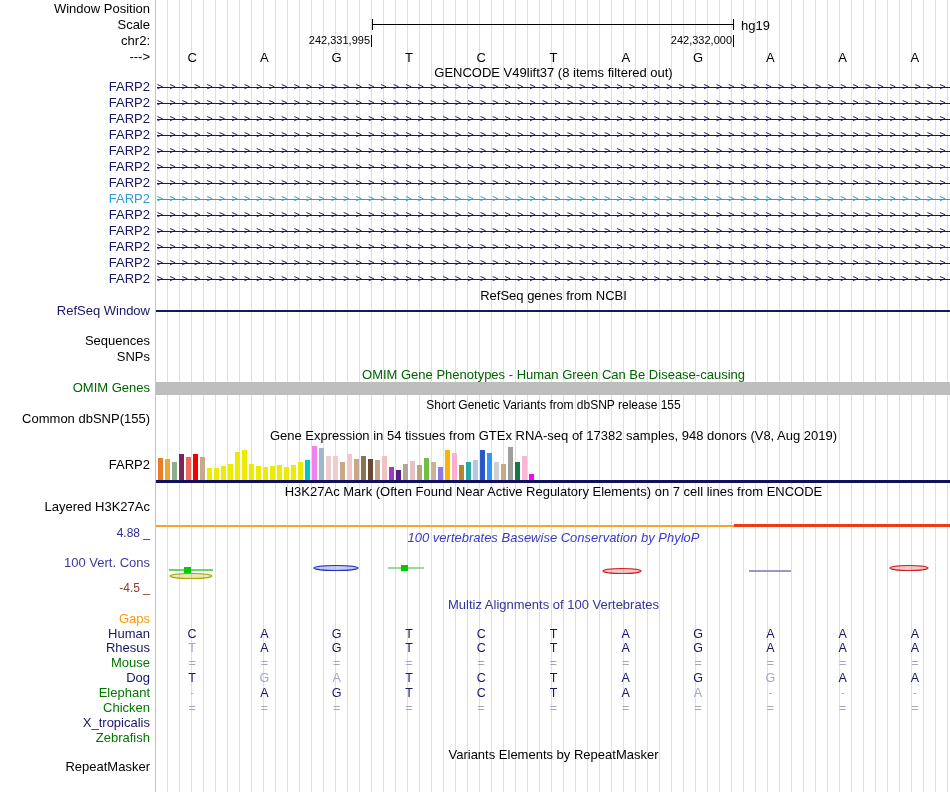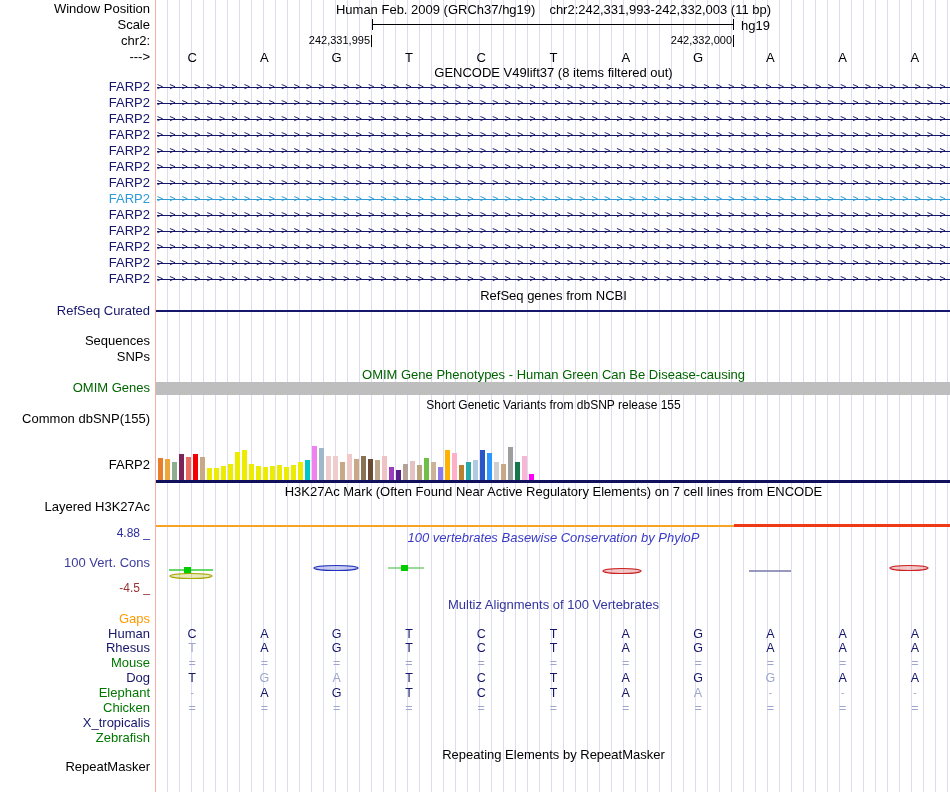--- a/index.html
+++ b/index.html
@@ -70,21 +70,21 @@
 </head>
 <body>
 
 <div id="root">
 
   <div id="label-col">
     <div class="side-label" style="top:2px">Window Position</div>
     <div class="side-label" style="top:18px">Scale</div>
     <div class="side-label" style="top:34px">chr2:</div>
     <div class="side-label" style="top:50px">---&gt;</div>
-    <div class="side-label" style="top:304px;color:#16166B">RefSeq Curated</div>
+    <div class="side-label" style="top:304px;color:#16166B">RefSeq Window</div>
     <div class="side-label" style="top:334px">Sequences</div>
     <div class="side-label" style="top:350px">SNPs</div>
     <div class="side-label" style="top:381px;color:#006400">OMIM Genes</div>
     <div class="side-label" style="top:412px">Common dbSNP(155)</div>
     <div class="side-label" style="top:458px">FARP2</div>
     <div class="side-label" style="top:500px">Layered H3K27Ac</div>
     <div class="side-label" style="top:526px;color:#2B2B9E;font-size:12px">4.88 _</div>
     <div class="side-label" style="top:556px;color:#3B3B9E">100 Vert. Cons</div>
     <div class="side-label" style="top:581px;color:#993333;font-size:12px">-4.5 _</div>
     <div class="side-label" style="top:612px;color:#FF9900">Gaps</div>
@@ -106,23 +106,20 @@
       <div class="side-label" style="top: 641px; color: rgb(22, 22, 107);">Rhesus</div>
       <div class="side-label" style="top: 656px; color: rgb(0, 119, 0);">Mouse</div>
       <div class="side-label" style="top: 671px; color: rgb(22, 22, 107);">Dog</div>
       <div class="side-label" style="top: 686px; color: rgb(0, 119, 0);">Elephant</div>
       <div class="side-label" style="top: 701px; color: rgb(0, 119, 0);">Chicken</div>
       <div class="side-label" style="top: 716px; color: rgb(22, 22, 107);">X_tropicalis</div>
       <div class="side-label" style="top: 731px; color: rgb(0, 119, 0);">Zebrafish</div>
     </div>
 
   <div id="track-area">
-    <div class="hdr">
-      <span>Human Feb. 2009 (GRCh37/hg19)</span><span>chr2:242,331,993-242,332,003 (11 bp)</span>
-    </div>
     <div class="scale-line"></div>
     <div class="scale-genome">hg19</div>
     <div class="coord coord1">242,331,995</div>
     <div class="coord coord2">242,332,000</div>
     <div class="tick tick1"></div>
     <div class="tick tick2"></div>
     <div id="base-row">
         <span class="base-letter" style="left: 36.1364px;">C</span>
         <span class="base-letter" style="left: 108.409px;">A</span>
         <span class="base-letter" style="left: 180.682px;">G</span>
@@ -194,20 +191,21 @@
 
     <div class="ttl t-refseq">RefSeq genes from NCBI</div>
     <div class="hline refseq-line"></div>
 
 
     <div class="ttl t-omim" style="color:#006400">OMIM Gene Phenotypes - Human Green Can Be Disease-causing</div>
     <div class="omim-bar"></div>
 
     <div class="ttl t-dbsnp">Short Genetic Variants from dbSNP release 155</div>
 
+    <div class="ttl t-gtex">Gene Expression in 54 tissues from GTEx RNA-seq of 17382 samples, 948 donors (V8, Aug 2019)</div>
     <div id="gtex-bars">
         <div class="gtex-bar" style="height: 22px; background: rgb(232, 126, 43);"></div>
         <div class="gtex-bar" style="height: 21px; background: rgb(237, 166, 60);"></div>
         <div class="gtex-bar" style="height: 18px; background: rgb(143, 174, 143);"></div>
         <div class="gtex-bar" style="height: 26px; background: rgb(124, 37, 88);"></div>
         <div class="gtex-bar" style="height: 23px; background: rgb(237, 106, 94);"></div>
         <div class="gtex-bar" style="height: 26px; background: rgb(244, 0, 0);"></div>
         <div class="gtex-bar" style="height: 23px; background: rgb(201, 168, 135);"></div>
         <div class="gtex-bar" style="height: 12px; background: rgb(236, 236, 0);"></div>
         <div class="gtex-bar" style="height: 12px; background: rgb(236, 236, 0);"></div>
@@ -339,16 +337,16 @@
         <span class="align-cell" style="left: 252.955px; top: 701px; color: rgb(159, 166, 206);">=</span>
         <span class="align-cell" style="left: 325.227px; top: 701px; color: rgb(159, 166, 206);">=</span>
         <span class="align-cell" style="left: 397.5px; top: 701px; color: rgb(159, 166, 206);">=</span>
         <span class="align-cell" style="left: 469.773px; top: 701px; color: rgb(159, 166, 206);">=</span>
         <span class="align-cell" style="left: 542.045px; top: 701px; color: rgb(159, 166, 206);">=</span>
         <span class="align-cell" style="left: 614.318px; top: 701px; color: rgb(159, 166, 206);">=</span>
         <span class="align-cell" style="left: 686.591px; top: 701px; color: rgb(159, 166, 206);">=</span>
         <span class="align-cell" style="left: 758.864px; top: 701px; color: rgb(159, 166, 206);">=</span>
       </div>
 
-    <div class="ttl t-repeat">Repeating Elements by RepeatMasker</div>
+    <div class="ttl t-repeat">Variants Elements by RepeatMasker</div>
   </div>
 
 </div>
 
 </body></html>

